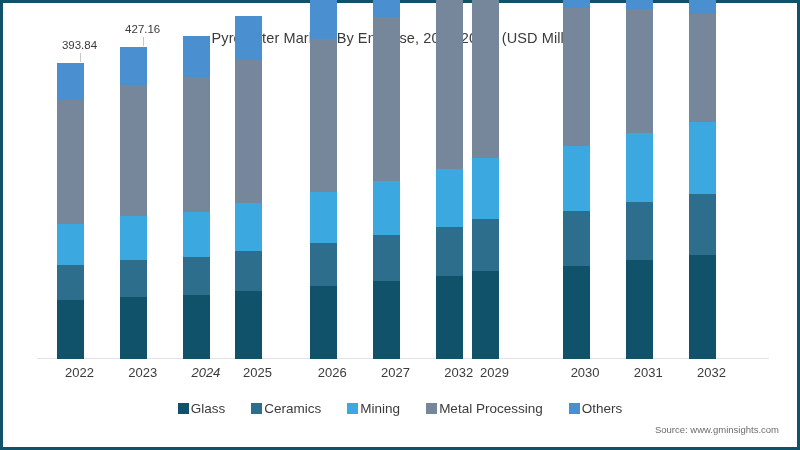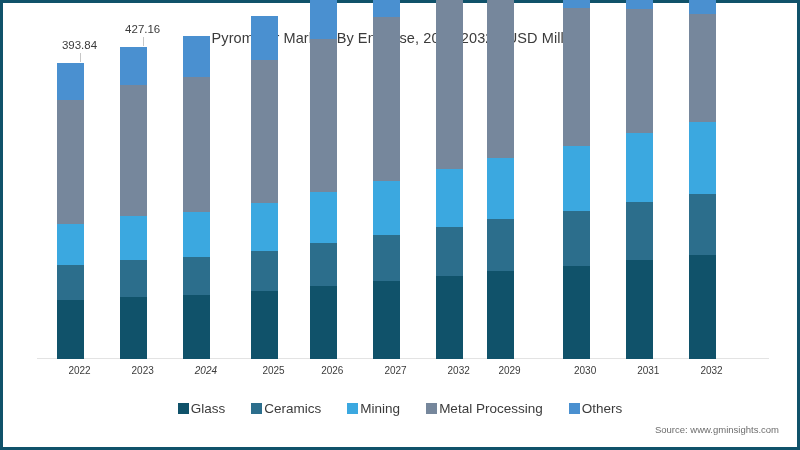--- a/index.html
+++ b/index.html
@@ -80,21 +80,21 @@
     left: 50%;
     width: 1px;
     background: #c7c7c7;
   }
 
   .x-tick {
     position: absolute;
     top: 302px;
     left: 50%;
     transform: translateX(-50%);
-    font-size: 10px;
+    font-size: 13px;
     color: #3b3b3b;
     white-space: nowrap;
   }
 
   
   #legend {
     position: absolute;
     left: 0;
     top: 398px;
     width: 100%;
@@ -168,21 +168,21 @@
       <div class="bar-group" style="left: 146.4px; height: 296px; font-style: italic;">
         <div class="bar-stack">
           <div class="seg" style="height: 64px; background: rgb(16, 82, 106);"></div>
           <div class="seg" style="height: 38px; background: rgb(44, 110, 140);"></div>
           <div class="seg" style="height: 45px; background: rgb(59, 168, 224);"></div>
           <div class="seg" style="height: 135px; background: rgb(118, 135, 156);"></div>
           <div class="seg" style="height: 41px; background: rgb(74, 144, 208);"></div>
         </div>
         <div class="x-tick">2024</div>
       </div>
-      <div class="bar-group" style="left: 214px; height: 296px;">
+      <div class="bar-group" style="left: 198px; height: 296px;">
         <div class="bar-stack">
           <div class="seg" style="height: 68px; background: rgb(16, 82, 106);"></div>
           <div class="seg" style="height: 40px; background: rgb(44, 110, 140);"></div>
           <div class="seg" style="height: 48px; background: rgb(59, 168, 224);"></div>
           <div class="seg" style="height: 143px; background: rgb(118, 135, 156);"></div>
           <div class="seg" style="height: 44px; background: rgb(74, 144, 208);"></div>
         </div>
         <div class="x-tick">2025</div>
       </div>
       <div class="bar-group" style="left: 272.8px; height: 296px;">
@@ -207,21 +207,21 @@
       </div>
       <div class="bar-group" style="left: 399.2px; height: 296px;">
         <div class="bar-stack">
           <div class="seg" style="height: 83px; background: rgb(16, 82, 106);"></div>
           <div class="seg" style="height: 49px; background: rgb(44, 110, 140);"></div>
           <div class="seg" style="height: 58px; background: rgb(59, 168, 224);"></div>
           <div class="seg" style="height: 174px; background: rgb(118, 135, 156);"></div>
         </div>
         <div class="x-tick">2032</div>
       </div>
-      <div class="bar-group" style="left: 450px; height: 296px;">
+      <div class="bar-group" style="left: 435px; height: 296px;">
         <div class="bar-stack">
           <div class="seg" style="height: 88px; background: rgb(16, 82, 106);"></div>
           <div class="seg" style="height: 52px; background: rgb(44, 110, 140);"></div>
           <div class="seg" style="height: 61px; background: rgb(59, 168, 224);"></div>
           <div class="seg" style="height: 159px; background: rgb(118, 135, 156);"></div>
         </div>
         <div class="x-tick">2029</div>
       </div>
       <div class="bar-group" style="left: 525.6px; height: 296px;">
         <div class="bar-stack">

